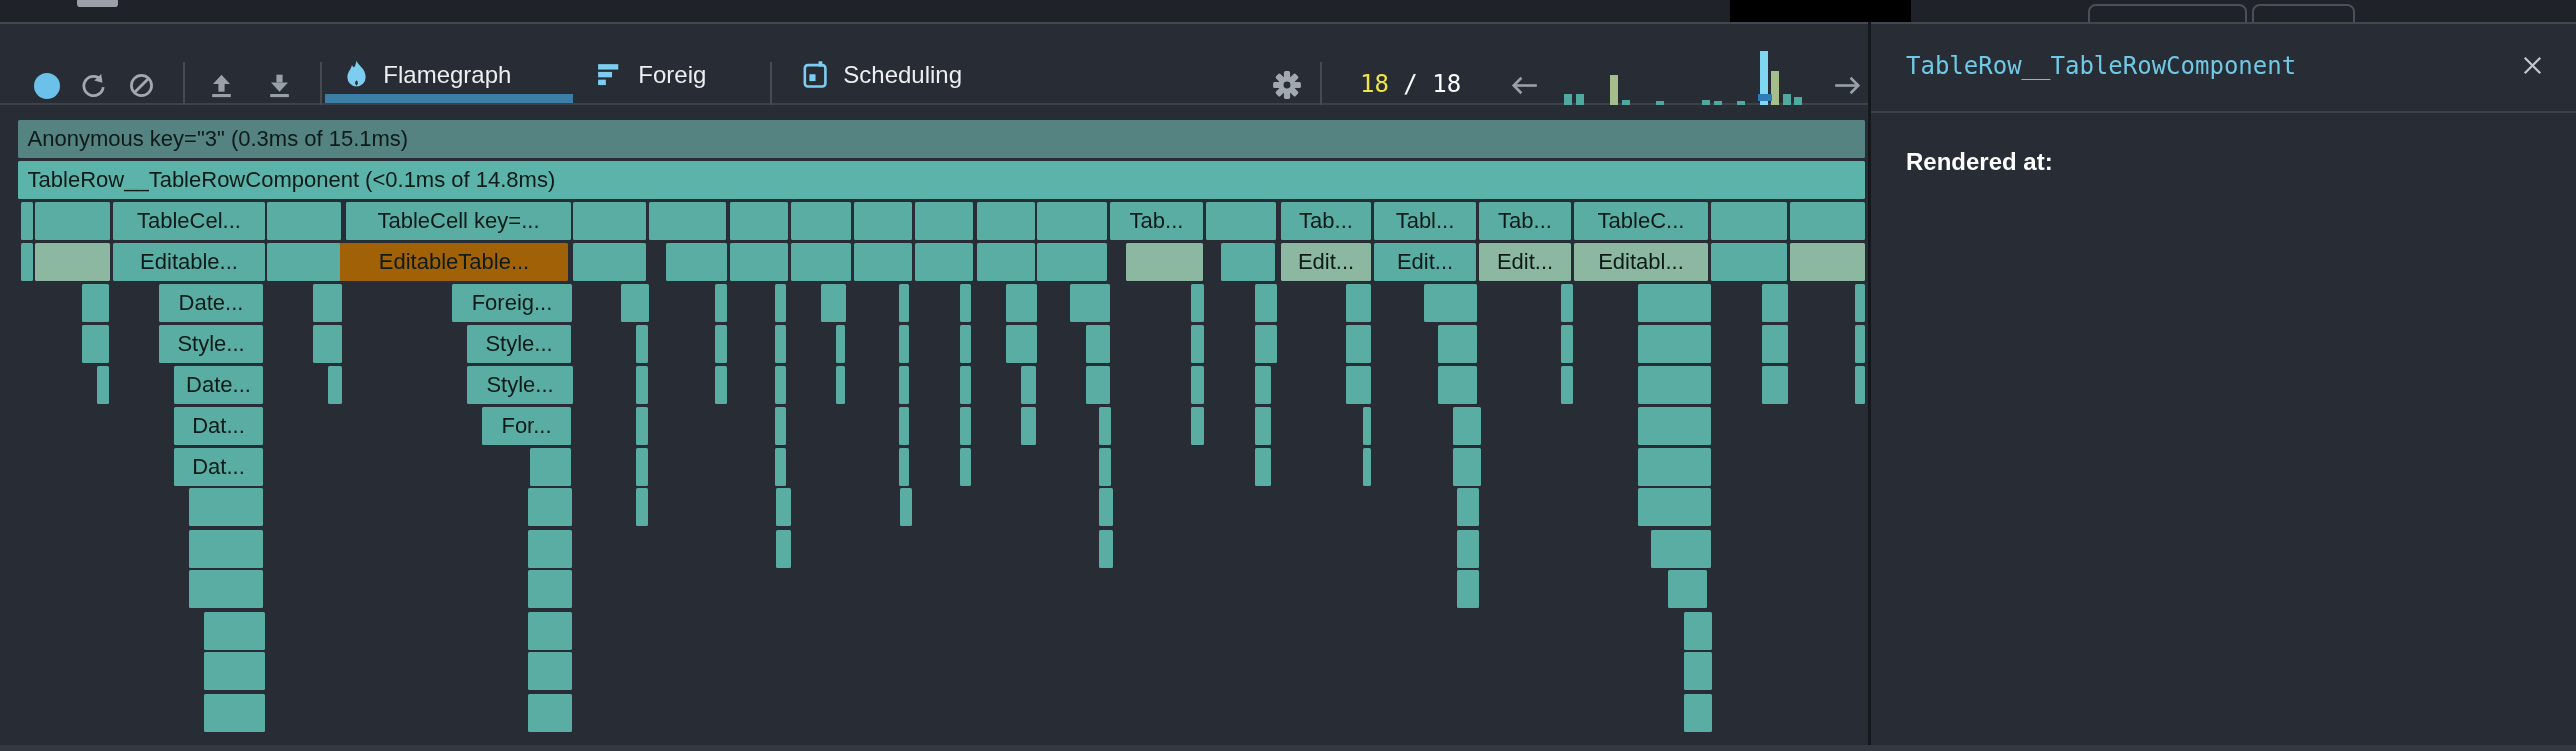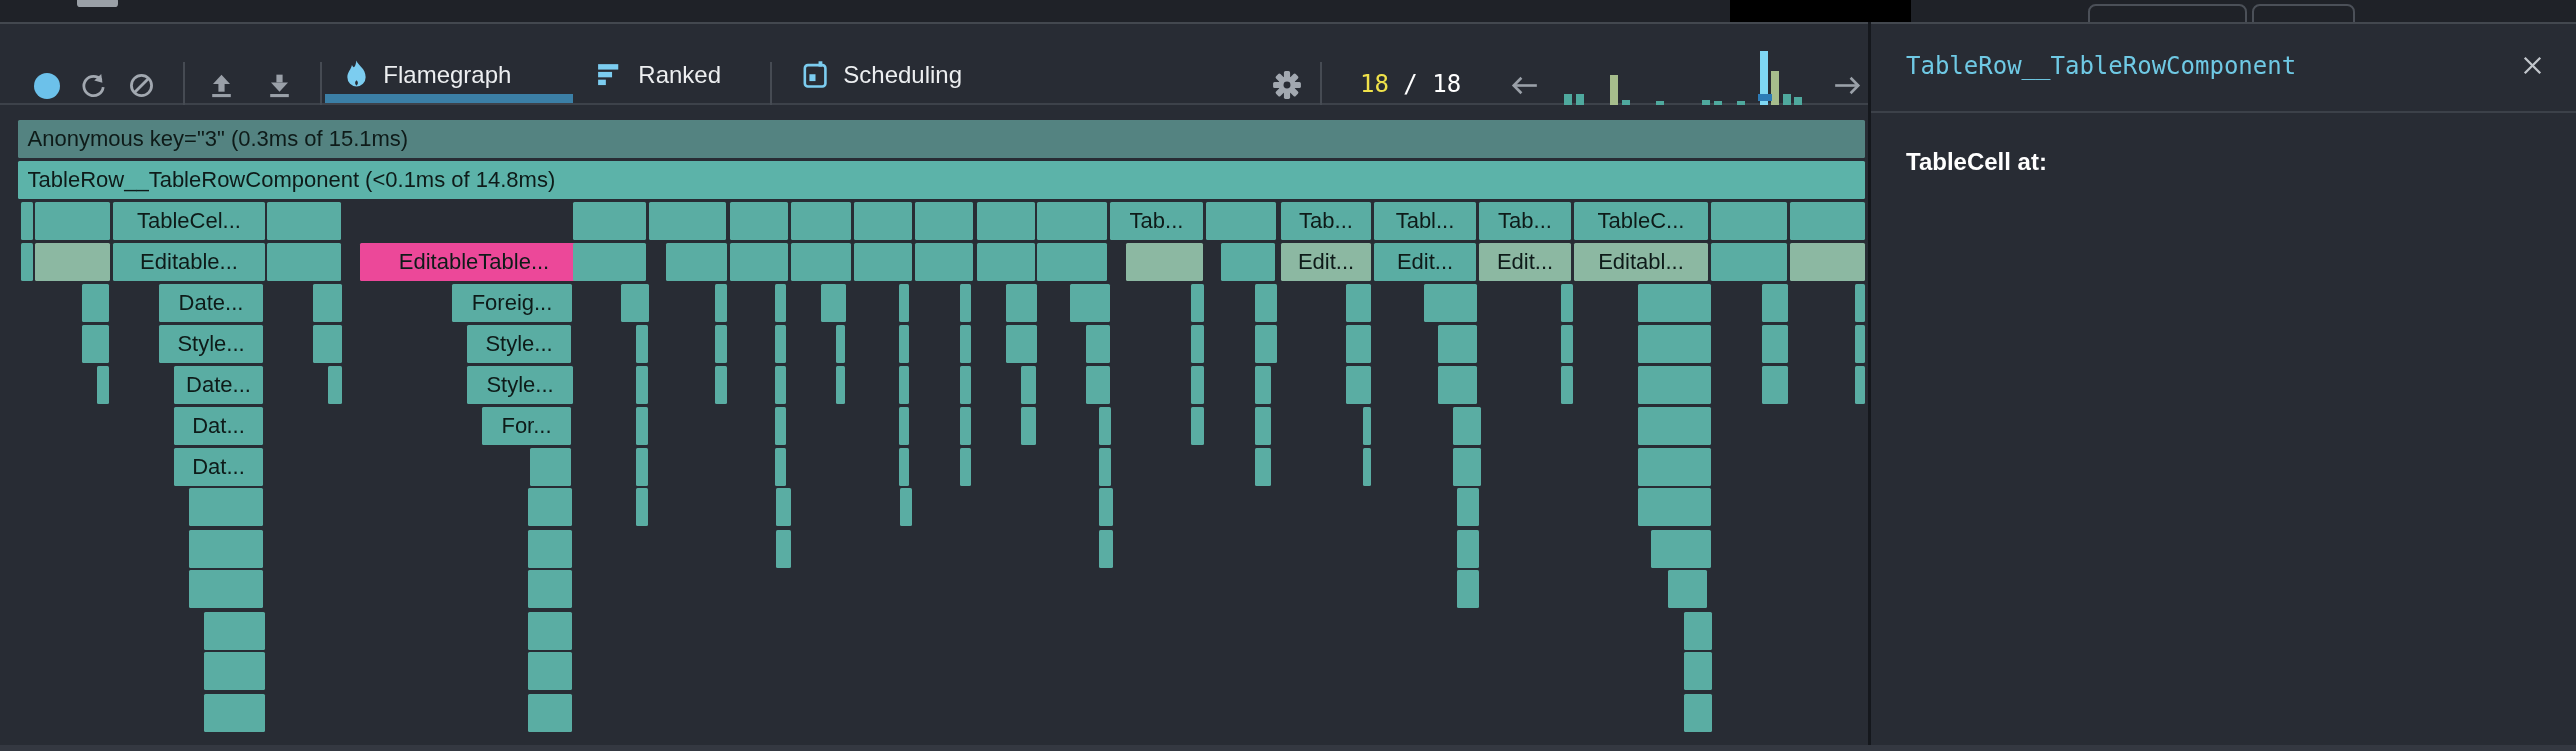--- a/index.html
+++ b/index.html
@@ -102,21 +102,21 @@
     <div id="tab-underline"></div>
 
     <div class="tab" style="left:595px;">
       <span>
         <svg width="31" height="28" viewBox="0 0 40 36">
           <rect x="4" y="4" width="26" height="7" fill="#7ccdf0"></rect>
           <rect x="4" y="14" width="18" height="7" fill="#7ccdf0"></rect>
           <rect x="4" y="24" width="10" height="7" fill="#7ccdf0"></rect>
         </svg>
       </span>
-      <span class="tlabel">Ranked</span>
+      <span class="tlabel">Foreig</span>
     </div>
 
     <div class="vdiv" style="left:770px;"></div>
 
     <div class="tab" style="left:800px;">
       <span>
         <svg width="31" height="32" viewBox="0 0 40 42">
           <rect x="6" y="8" width="27" height="28" rx="4" fill="none" stroke="#7ccdf0" stroke-width="3.4"></rect>
           <rect x="24" y="3" width="5" height="7" fill="#7ccdf0"></rect>
           <rect x="12" y="20" width="8" height="9" fill="#7ccdf0"></rect>
@@ -188,20 +188,23 @@
       </div>
       <div class="cell leftlab" style="left: 18.4px; top: 56px; width: 1847px; height: 38px; background: rgb(92, 179, 169);">
         <span>TableRow__TableRowComponent (&lt;0.1ms of 14.8ms)</span>
       </div>
       <div class="cell" style="left: 21px; top: 97px; width: 12.3px; height: 38px; background: rgb(90, 173, 163);"></div>
       <div class="cell" style="left: 35px; top: 97px; width: 75px; height: 38px; background: rgb(90, 173, 163);"></div>
       <div class="cell" style="left: 113px; top: 97px; width: 152px; height: 38px; background: rgb(90, 173, 163);">
         <span>TableCel...</span>
       </div>
       <div class="cell" style="left: 267px; top: 97px; width: 74px; height: 38px; background: rgb(90, 173, 163);"></div>
+      <div class="cell" style="left: 346px; top: 97px; width: 225px; height: 38px; background: rgb(90, 173, 163);">
+        <span>TableCell key=...</span>
+      </div>
       <div class="cell" style="left: 573px; top: 97px; width: 73px; height: 38px; background: rgb(90, 173, 163);"></div>
       <div class="cell" style="left: 649px; top: 97px; width: 77px; height: 38px; background: rgb(90, 173, 163);"></div>
       <div class="cell" style="left: 730px; top: 97px; width: 58px; height: 38px; background: rgb(90, 173, 163);"></div>
       <div class="cell" style="left: 791px; top: 97px; width: 60px; height: 38px; background: rgb(90, 173, 163);"></div>
       <div class="cell" style="left: 854px; top: 97px; width: 58px; height: 38px; background: rgb(90, 173, 163);"></div>
       <div class="cell" style="left: 915px; top: 97px; width: 58px; height: 38px; background: rgb(90, 173, 163);"></div>
       <div class="cell" style="left: 977px; top: 97px; width: 58px; height: 38px; background: rgb(90, 173, 163);"></div>
       <div class="cell" style="left: 1037px; top: 97px; width: 70px; height: 38px; background: rgb(90, 173, 163);"></div>
       <div class="cell" style="left: 1110px; top: 97px; width: 93px; height: 38px; background: rgb(90, 173, 163);">
         <span>Tab...</span>
@@ -220,21 +223,21 @@
         <span>TableC...</span>
       </div>
       <div class="cell" style="left: 1711px; top: 97px; width: 76px; height: 38px; background: rgb(90, 173, 163);"></div>
       <div class="cell" style="left: 1790px; top: 97px; width: 75px; height: 38px; background: rgb(90, 173, 163);"></div>
       <div class="cell" style="left: 21px; top: 138px; width: 12.3px; height: 38px; background: rgb(90, 173, 163);"></div>
       <div class="cell" style="left: 35px; top: 138px; width: 75px; height: 38px; background: rgb(140, 184, 162);"></div>
       <div class="cell" style="left: 113px; top: 138px; width: 152px; height: 38px; background: rgb(90, 173, 163);">
         <span>Editable...</span>
       </div>
       <div class="cell" style="left: 267px; top: 138px; width: 74px; height: 38px; background: rgb(90, 173, 163);"></div>
-      <div class="cell" style="left: 360px; top: 138px; width: 228px; height: 38px; background: #ec4899;">
+      <div class="cell" style="left: 340px; top: 138px; width: 228px; height: 38px; background: #a16207;">
         <span>EditableTable...</span>
       </div>
       <div class="cell" style="left: 573px; top: 138px; width: 73px; height: 38px; background: rgb(90, 173, 163);"></div>
       <div class="cell" style="left: 666px; top: 138px; width: 61px; height: 38px; background: rgb(90, 173, 163);"></div>
       <div class="cell" style="left: 730px; top: 138px; width: 58px; height: 38px; background: rgb(90, 173, 163);"></div>
       <div class="cell" style="left: 791px; top: 138px; width: 60px; height: 38px; background: rgb(90, 173, 163);"></div>
       <div class="cell" style="left: 854px; top: 138px; width: 58px; height: 38px; background: rgb(90, 173, 163);"></div>
       <div class="cell" style="left: 915px; top: 138px; width: 58px; height: 38px; background: rgb(90, 173, 163);"></div>
       <div class="cell" style="left: 977px; top: 138px; width: 58px; height: 38px; background: rgb(90, 173, 163);"></div>
       <div class="cell" style="left: 1037px; top: 138px; width: 70px; height: 38px; background: rgb(90, 173, 163);"></div>
@@ -389,18 +392,18 @@
   <div id="panel">
     <div id="panel-header">
       <div id="panel-title">TableRow__TableRowComponent</div>
       <div id="panel-close">
         <svg width="31" height="31" viewBox="0 0 40 40">
           <line x1="10" y1="10" x2="30" y2="30" stroke="#c2c6cc" stroke-width="3"></line>
           <line x1="30" y1="10" x2="10" y2="30" stroke="#c2c6cc" stroke-width="3"></line>
         </svg>
       </div>
     </div>
-    <div id="rendered-label">TableCell at:</div>
+    <div id="rendered-label">Rendered at:</div>
   </div>
 
   <div id="bottomstrip"></div>
 </div>
 
 
 </body></html>

